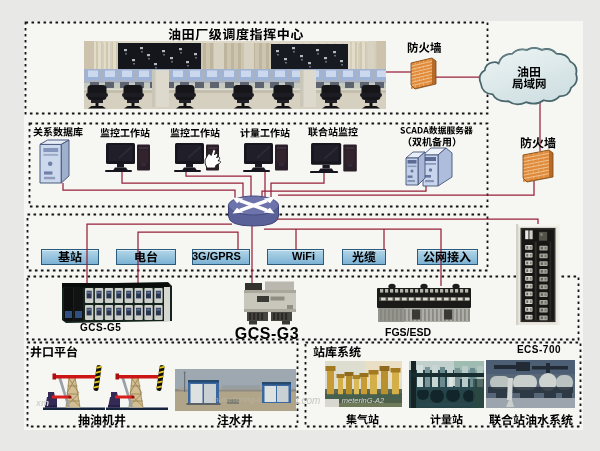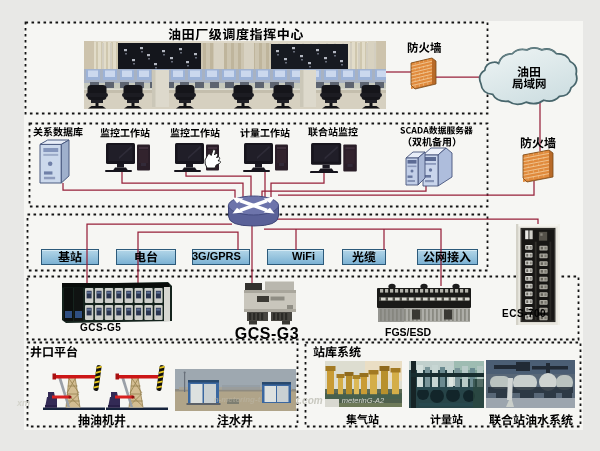--- a/index.html
+++ b/index.html
@@ -837,14 +837,14 @@
     <path d="M1.3 1.1C1.9 1.6 2.7 2.3 3.1 2.8L4 1.9C3.6 1.4 2.7 0.7 2.1 0.2ZM0.4 3.5L0.4 4.8L2 4.8L2 8.1C2 8.6 1.7 9 1.4 9.2C1.6 9.4 2 10.1 2.1 10.4C2.3 10.1 2.7 9.8 4.9 8.2C4.8 7.9 4.6 7.4 4.5 7L3.4 7.8L3.4 3.5ZM6.7 0.2L6.7 3.6L4 3.6L4 5L6.7 5L6.7 10.4L8.1 10.4L8.1 5L10.6 5L10.6 3.6L8.1 3.6L8.1 0.2ZM14.2 2.1L18.7 2.1L18.7 2.5L14.2 2.5ZM14.2 1.1L18.7 1.1L18.7 1.5L14.2 1.5ZM12.9 0.5L12.9 3.2L20.1 3.2L20.1 0.5ZM11.5 3.5L11.5 4.5L21.5 4.5L21.5 3.5ZM13.9 6.5L15.9 6.5L15.9 6.9L13.9 6.9ZM17.1 6.5L19.1 6.5L19.1 6.9L17.1 6.9ZM13.9 5.5L15.9 5.5L15.9 5.9L13.9 5.9ZM17.1 5.5L19.1 5.5L19.1 5.9L17.1 5.9ZM11.5 9.2L11.5 10.2L21.5 10.2L21.5 9.2L17.1 9.2L17.1 8.8L20.6 8.8L20.6 8L17.1 8L17.1 7.6L20.4 7.6L20.4 4.8L12.7 4.8L12.7 7.6L15.9 7.6L15.9 8L12.5 8L12.5 8.8L15.9 8.8L15.9 9.2ZM22.9 3.8C23.1 5 23.3 6.5 23.3 7.5L24.4 7.3C24.3 6.3 24.1 4.8 23.9 3.7ZM23.8 0.5C24 1 24.3 1.6 24.4 2L22.5 2L22.5 3.3L26.9 3.3L26.9 2L24.7 2L25.6 1.7C25.5 1.3 25.2 0.7 24.9 0.2ZM25.3 3.6C25.2 4.8 25 6.6 24.7 7.7C23.9 7.9 23.1 8 22.4 8.2L22.7 9.4C23.9 9.2 25.4 8.8 26.8 8.5L26.7 7.3L25.8 7.5C26.1 6.4 26.4 5 26.6 3.8ZM27 5.3L27 10.4L28.3 10.4L28.3 9.9L30.9 9.9L30.9 10.4L32.3 10.4L32.3 5.3L30.1 5.3L30.1 3.4L32.6 3.4L32.6 2.1L30.1 2.1L30.1 0.1L28.7 0.1L28.7 5.3ZM28.3 8.7L28.3 6.5L30.9 6.5L30.9 8.7Z" fill="#000000"></path>
   </svg>
 <svg class="lb" style="left:489px;top:414px" width="84.0" height="13.0" viewBox="0 0 84.0 13.0">
     <path d="M5.7 0.9C6.1 1.4 6.6 2.1 6.8 2.6L5.5 2.6L5.5 3.9L7.5 3.9L7.5 5.5L7.5 5.6L5.3 5.6L5.3 6.9L7.4 6.9C7.2 8.1 6.5 9.5 4.7 10.5C5.1 10.8 5.6 11.2 5.8 11.5C7.1 10.7 7.8 9.8 8.3 8.8C8.9 9.9 9.7 10.8 10.8 11.4C11 11 11.4 10.5 11.8 10.2C10.3 9.6 9.3 8.4 8.9 6.9L11.6 6.9L11.6 5.6L9 5.6L9 5.5L9 3.9L11.2 3.9L11.2 2.6L9.8 2.6C10.2 2.1 10.6 1.4 10.9 0.7L9.5 0.3C9.2 1 8.8 2 8.4 2.6L7.1 2.6L8 2.1C7.8 1.6 7.3 0.8 6.9 0.3ZM0.3 8.5L0.6 9.8L3.5 9.3L3.5 11.4L4.7 11.4L4.7 9.1L5.7 8.9L5.6 7.7L4.7 7.8L4.7 1.9L5.2 1.9L5.2 0.6L0.5 0.6L0.5 1.9L1 1.9L1 8.4ZM2.3 1.9L3.5 1.9L3.5 3.1L2.3 3.1ZM2.3 4.3L3.5 4.3L3.5 5.6L2.3 5.6ZM2.3 6.8L3.5 6.8L3.5 8L2.3 8.2ZM18.1 0.1C16.8 1.9 14.6 3.4 12.3 4.3C12.7 4.7 13.2 5.2 13.4 5.6C13.9 5.4 14.5 5.1 15 4.7L15 5.3L21 5.3L21 4.5C21.6 4.9 22.2 5.2 22.8 5.4C23 5 23.4 4.4 23.8 4.1C22.1 3.5 20.5 2.7 19 1.3L19.4 0.7ZM16.1 4C16.8 3.5 17.5 2.9 18.1 2.3C18.8 3 19.5 3.5 20.2 4ZM14.2 6.4L14.2 11.4L15.7 11.4L15.7 10.8L20.5 10.8L20.5 11.3L22 11.3L22 6.4ZM15.7 9.5L15.7 7.6L20.5 7.6L20.5 9.5ZM25 4.2C25.2 5.4 25.4 7.1 25.5 8.2L26.6 8C26.6 6.9 26.3 5.3 26.1 4ZM25.9 0.5C26.2 1.1 26.5 1.7 26.6 2.2L24.6 2.2L24.6 3.6L29.4 3.6L29.4 2.2L27 2.2L27.9 1.9C27.8 1.4 27.5 0.7 27.2 0.2ZM27.6 3.9C27.5 5.3 27.3 7.2 27 8.4C26 8.6 25.2 8.8 24.5 8.9L24.8 10.3C26.1 10 27.7 9.6 29.3 9.3L29.1 7.9L28.2 8.1C28.5 7 28.8 5.4 29 4.1ZM29.5 5.8L29.5 11.4L30.9 11.4L30.9 10.8L33.7 10.8L33.7 11.3L35.2 11.3L35.2 5.8L32.8 5.8L32.8 3.7L35.6 3.7L35.6 2.3L32.8 2.3L32.8 0.1L31.3 0.1L31.3 5.8ZM30.9 9.5L30.9 7.1L33.7 7.1L33.7 9.5ZM37.1 1.3C37.8 1.7 38.9 2.3 39.4 2.7L40.3 1.5C39.7 1.2 38.6 0.6 37.9 0.3ZM36.4 4.6C37.2 5 38.2 5.6 38.7 6L39.6 4.8C39 4.4 37.9 3.9 37.2 3.6ZM36.9 10.3L38.1 11.2C38.7 10.2 39.3 8.9 39.9 7.8L38.8 6.9C38.2 8.1 37.4 9.5 36.9 10.3ZM43 9.2L41.6 9.2L41.6 7.3L43 7.3ZM44.4 9.2L44.4 7.3L45.8 7.3L45.8 9.2ZM40.3 2.6L40.3 11.3L41.6 11.3L41.6 10.6L45.8 10.6L45.8 11.2L47.2 11.2L47.2 2.6L44.4 2.6L44.4 0.2L43 0.2L43 2.6ZM43 5.9L41.6 5.9L41.6 4L43 4ZM44.4 5.9L44.4 4L45.8 4L45.8 5.9ZM48.7 3.1L48.7 4.5L51.2 4.5C50.7 6.6 49.7 8.3 48.3 9.2C48.6 9.4 49.2 10 49.4 10.3C51.1 9.1 52.4 6.6 53 3.4L52 3L51.7 3.1ZM57.6 2.2C57.1 3 56.2 3.9 55.5 4.6C55.2 4.1 55 3.6 54.8 3.1L54.8 0.1L53.3 0.1L53.3 9.6C53.3 9.8 53.2 9.8 53 9.8C52.8 9.8 52.1 9.8 51.5 9.8C51.7 10.2 51.9 11 52 11.4C53 11.4 53.7 11.3 54.2 11.1C54.7 10.8 54.8 10.4 54.8 9.6L54.8 6.1C55.8 7.9 57 9.4 58.7 10.3C59 9.9 59.5 9.2 59.8 8.9C58.3 8.3 57.1 7.1 56.1 5.7C57 5.1 58.1 4.1 58.9 3.2ZM62.9 7.7C62.3 8.5 61.4 9.3 60.5 9.8C60.8 10 61.4 10.5 61.7 10.8C62.6 10.2 63.7 9.2 64.4 8.2ZM67.4 8.4C68.4 9.1 69.5 10.1 70.1 10.8L71.4 9.9C70.7 9.2 69.5 8.3 68.6 7.7ZM67.7 5C67.9 5.2 68.2 5.5 68.4 5.7L64.8 6C66.3 5.2 67.9 4.2 69.3 3.1L68.3 2.2C67.7 2.7 67.1 3.1 66.6 3.5L64.2 3.6C64.9 3.1 65.6 2.5 66.2 1.9C67.7 1.8 69.2 1.6 70.5 1.3L69.4 0.1C67.4 0.6 64.1 0.9 61.1 1C61.2 1.3 61.4 1.9 61.5 2.2C62.3 2.2 63.3 2.2 64.2 2.1C63.6 2.7 62.9 3.1 62.7 3.3C62.3 3.6 62 3.7 61.8 3.8C61.9 4.1 62.1 4.7 62.2 5C62.4 4.9 62.8 4.8 64.7 4.7C63.9 5.2 63.3 5.5 62.9 5.7C62.2 6 61.7 6.3 61.2 6.3C61.4 6.7 61.6 7.3 61.6 7.6C62 7.4 62.6 7.4 65.3 7.1L65.3 9.8C65.3 9.9 65.3 10 65.1 10C64.9 10 64.1 10 63.5 9.9C63.7 10.3 64 10.9 64 11.4C64.9 11.4 65.6 11.3 66.1 11.1C66.6 10.9 66.8 10.5 66.8 9.8L66.8 7L69.3 6.8C69.6 7.2 69.8 7.6 70 7.9L71.1 7.2C70.7 6.4 69.7 5.3 68.8 4.5ZM80.2 6.2L80.2 9.6C80.2 10.8 80.4 11.2 81.5 11.2C81.7 11.2 82.1 11.2 82.3 11.2C83.3 11.2 83.6 10.7 83.7 8.8C83.3 8.7 82.7 8.4 82.5 8.2C82.4 9.7 82.4 10 82.2 10C82.1 10 81.9 10 81.8 10C81.6 10 81.6 9.9 81.6 9.6L81.6 6.2ZM77.9 6.2C77.8 8.2 77.7 9.5 75.8 10.3C76.2 10.5 76.5 11.1 76.7 11.5C78.9 10.5 79.2 8.7 79.3 6.2ZM72.4 9.5L72.7 10.9C73.9 10.5 75.4 9.9 76.7 9.3L76.5 8.1C75 8.7 73.4 9.2 72.4 9.5ZM79 0.4C79.1 0.8 79.3 1.3 79.4 1.7L76.8 1.7L76.8 3L78.6 3C78.2 3.6 77.6 4.4 77.4 4.6C77.1 4.8 76.7 4.9 76.5 5C76.6 5.3 76.8 6 76.9 6.4C77.3 6.2 77.9 6.1 82 5.7C82.2 6 82.3 6.3 82.4 6.6L83.6 5.9C83.3 5.2 82.5 4 81.9 3.2L80.8 3.7C81 4 81.2 4.3 81.3 4.6L79 4.8C79.4 4.2 79.9 3.6 80.3 3L83.5 3L83.5 1.7L80.2 1.7L80.9 1.5C80.8 1.1 80.5 0.5 80.3 0.1ZM72.7 5.4C72.9 5.3 73.2 5.2 74.1 5.1C73.8 5.6 73.5 6 73.3 6.2C72.9 6.6 72.7 6.9 72.3 7C72.5 7.3 72.7 8 72.8 8.3C73.1 8.1 73.6 7.9 76.5 7.3C76.5 7 76.5 6.4 76.5 6L74.8 6.3C75.6 5.4 76.3 4.3 76.9 3.3L75.6 2.5C75.4 2.9 75.2 3.4 75 3.8L74.1 3.8C74.8 2.9 75.4 1.8 75.8 0.7L74.4 0C74 1.4 73.2 2.8 72.9 3.2C72.7 3.6 72.5 3.9 72.2 3.9C72.4 4.3 72.6 5.1 72.7 5.4Z" fill="#000000"></path>
   </svg>
 <div class="ltxt" style="left:192px;top:250px;width:56px;font-size:11px;text-align:left">3G/GPRS</div>
 <div class="ltxt" style="left:276px;top:250px;width:55px;font-size:11px;text-align:center">WiFi</div>
 <div class="ltxt" style="left:80px;top:322px;width:74px;font-size:10px;text-align:left;letter-spacing:0.5px">GCS-G5</div>
 <div class="ltxt" style="left:230px;top:324.5px;width:74px;font-size:16px;text-align:center;letter-spacing:0.5px">GCS-G3</div>
 <div class="ltxt" style="left:385px;top:326px;width:74px;font-size:10.5px;">FGS/ESD</div>
-<div class="ltxt" style="left:502px;top:308px;width:74px;font-size:10px;text-align:left;letter-spacing:0.5px">ECS-700</div>
-<div class="abs" style="left:296px;top:395px;font-size:10px;font-style:italic;color:#c9c9c0;font-weight:bold;font-family:Liberation Sans,sans-serif">t.com</div>
-<div class="abs" style="left:17px;top:398px;font-size:9px;font-style:italic;color:#d4d4cc;font-weight:bold;font-family:Liberation Sans,sans-serif">xm</div>
+<div class="ltxt" style="left:502px;top:344px;width:74px;font-size:10px;text-align:center;letter-spacing:0.5px">ECS-700</div>
+<div class="abs" style="left:296px;top:395px;font-size:10px;font-style:italic;color:#c9c9c0;font-weight:normal;font-family:Liberation Sans,sans-serif">t.com</div>
+<div class="abs" style="left:36px;top:398px;font-size:9px;font-style:italic;color:#d4d4cc;font-weight:bold;font-family:Liberation Sans,sans-serif">xm</div>
 </body></html>

